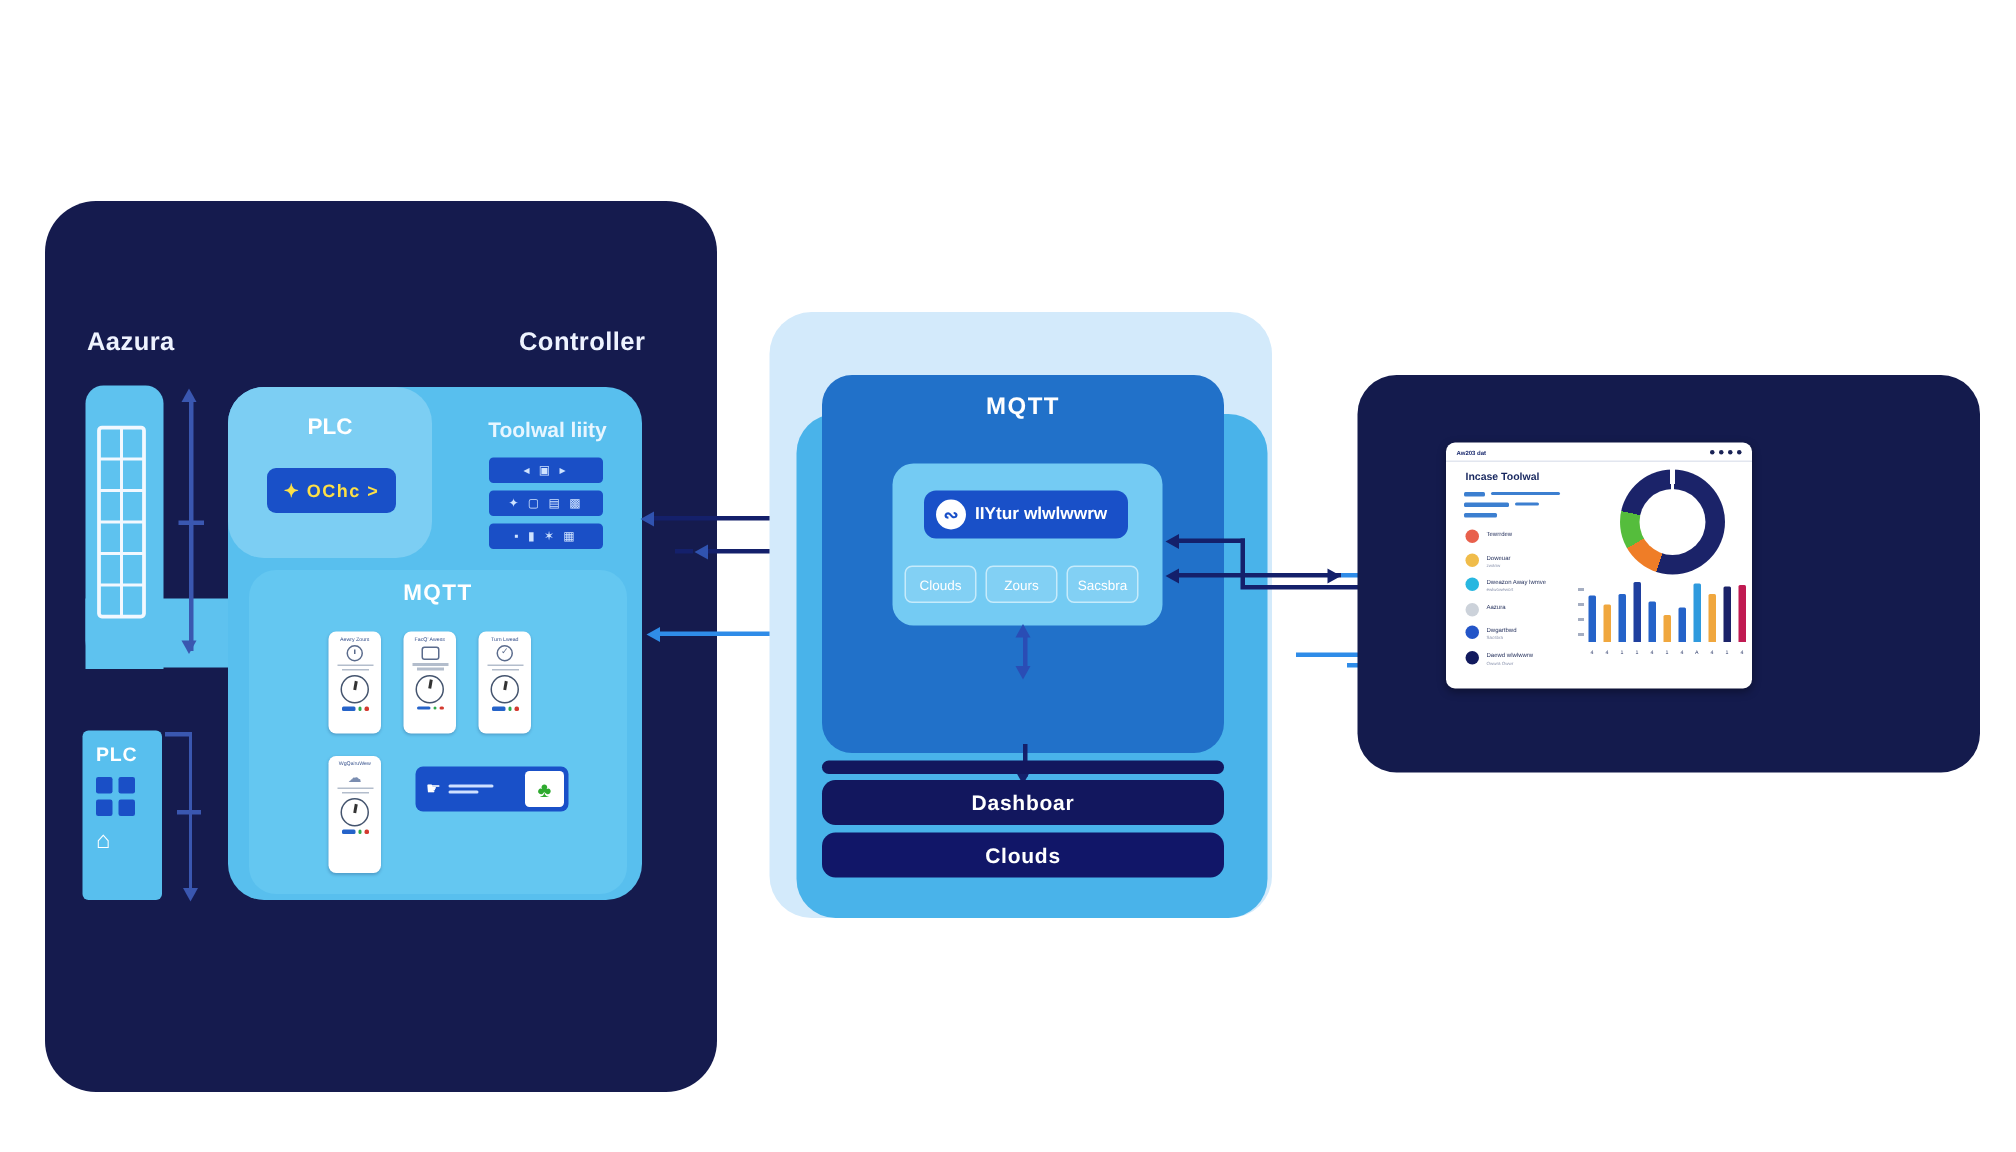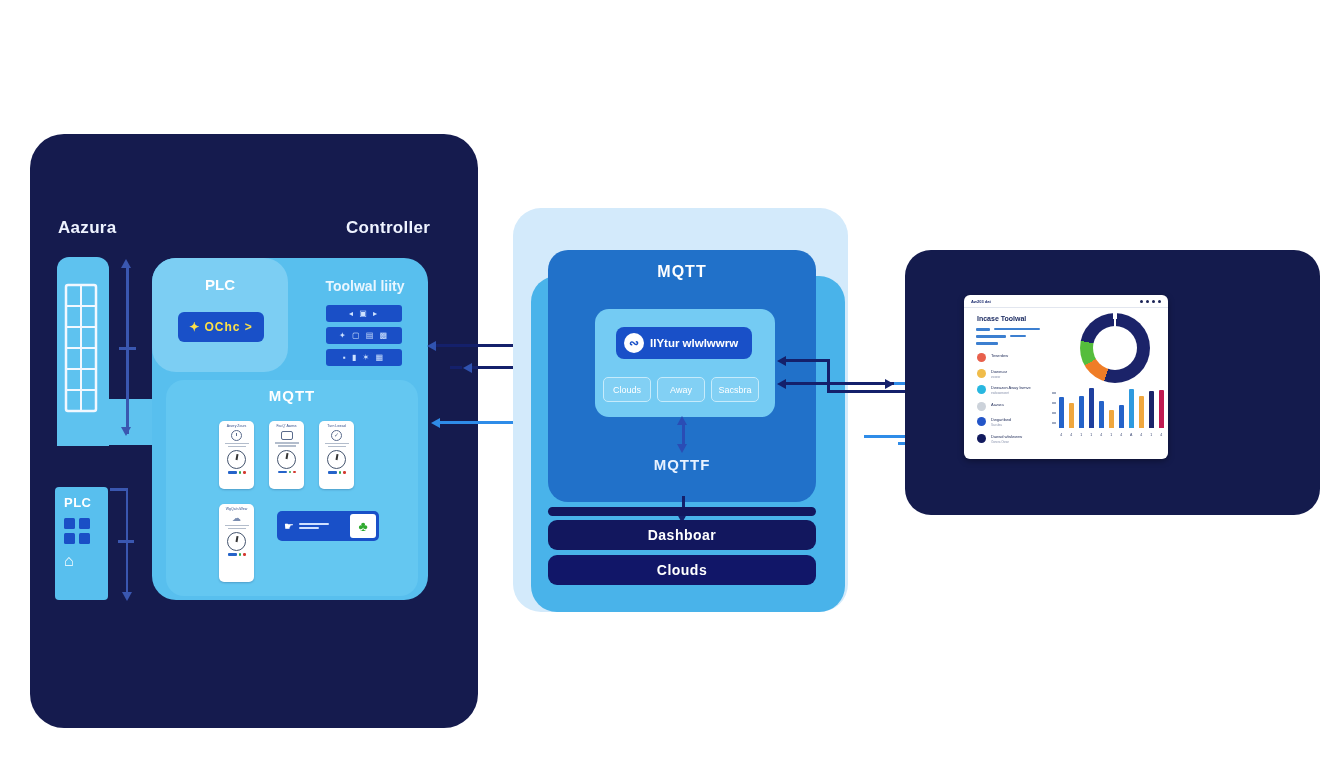--- a/index.html
+++ b/index.html
@@ -249,27 +249,26 @@
   <div id="mid-back" class="abs"></div>
   <div id="mid-layer" class="abs"></div>
   <div id="mid-front" class="abs"></div>
   <div id="mqtt-title-mid" class="abs">MQTT</div>
   <div id="broker-box" class="abs"></div>
   <div id="broker-pill" class="abs">
     <span id="broker-icon">∾</span>
     <span id="broker-label">IIYtur wlwlwwrw</span>
   </div>
   <div id="mini-btn-0" class="mini-btn">Clouds</div>
-  <div id="mini-btn-1" class="mini-btn">Away</div>
+  <div id="mini-btn-1" class="mini-btn">Zours</div>
   <div id="mini-btn-2" class="mini-btn">Sacsbra</div>
 
   <div class="vline abs" style="left:681.5px;top:424px;width:3px;height:22px;background:#2a4db5;"></div>
   <div class="tri up" style="left:676.5px;top:416px;--c:#2a4db5;"></div>
   <div class="tri down" style="left:676.5px;top:444px;--c:#2a4db5;"></div>
-  <div id="mqttf-label" class="abs">MQTTF</div>
 
   <div class="vline abs" style="left:681.5px;top:496px;width:3px;height:22px;background:#14206b;"></div>
   <div class="tri down" style="left:676.5px;top:514px;--c:#14206b;"></div>
   <div id="thin-bar" class="abs"></div>
   <div id="clouds-bar" class="navy-bar">Clouds</div>
   <div id="dashboard-bar" class="navy-bar">Dashboar</div>
 
   <div class="hline abs" style="left:786px;top:359px;width:44px;height:3px;background:#14206b;"></div>
   <div class="vline abs" style="left:827px;top:359px;width:3px;height:34px;background:#14206b;"></div>
   <div class="hline abs" style="left:830px;top:390px;width:126px;height:3px;background:#14206b;"></div>

